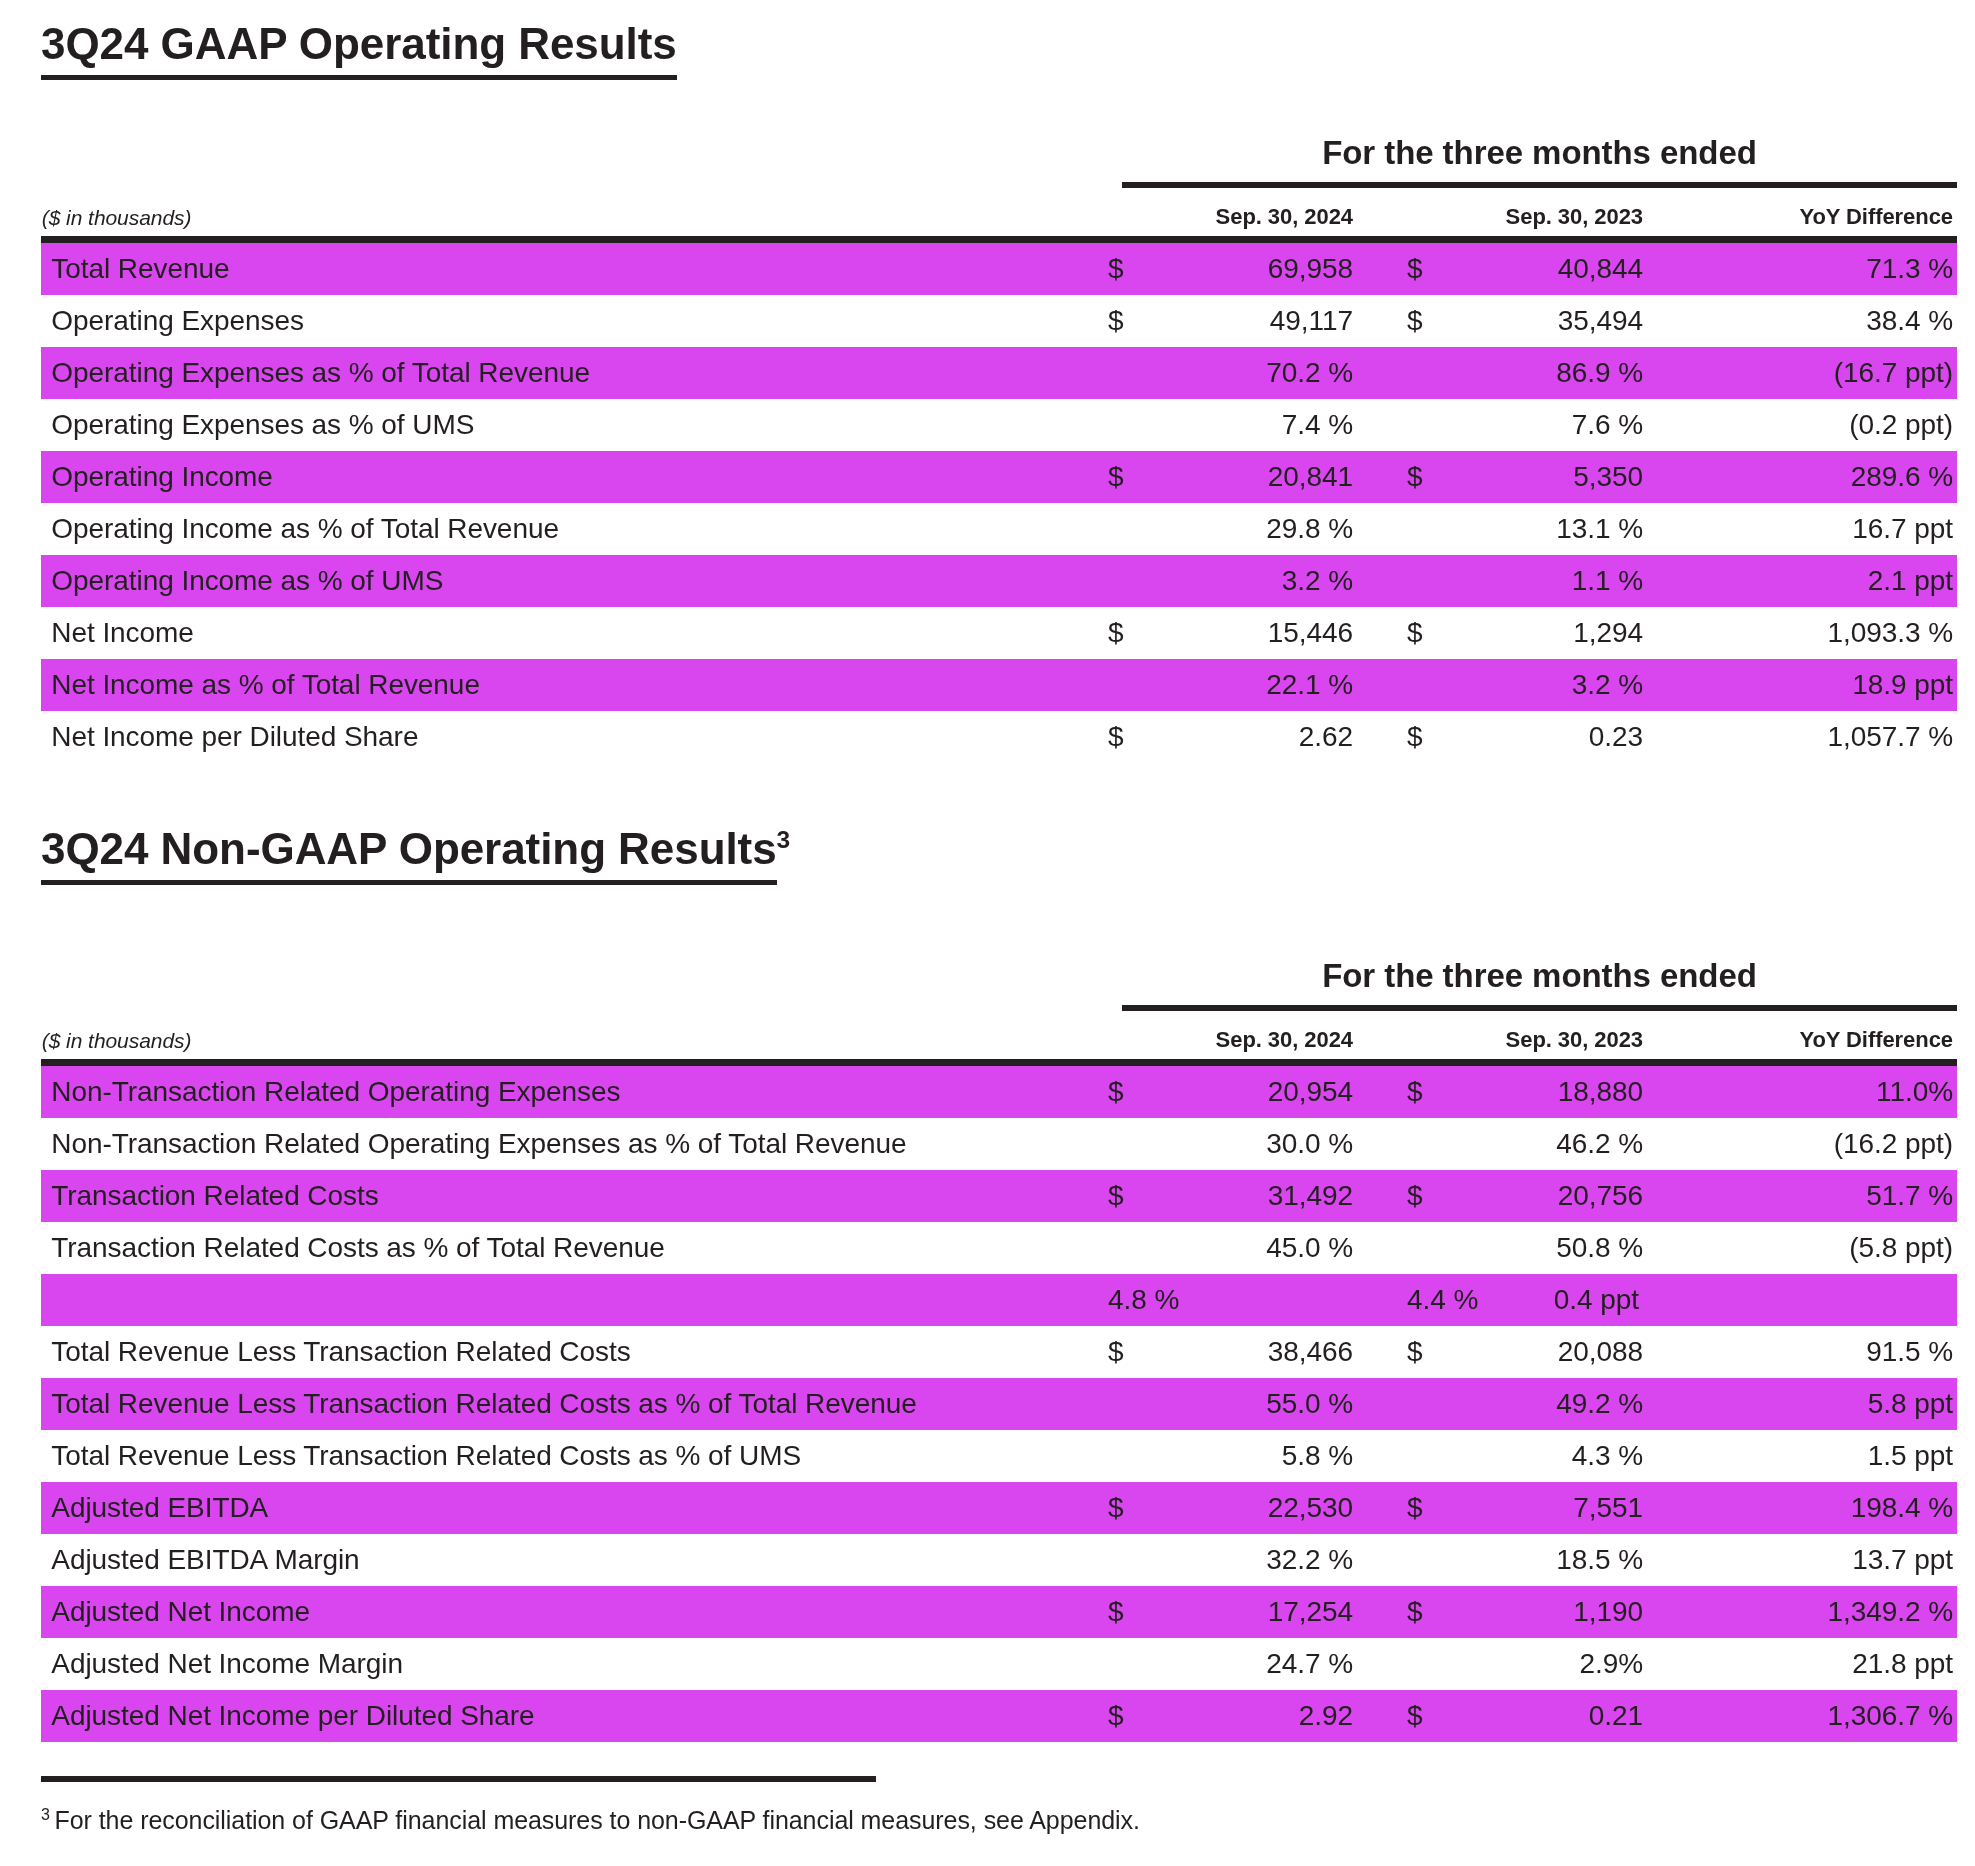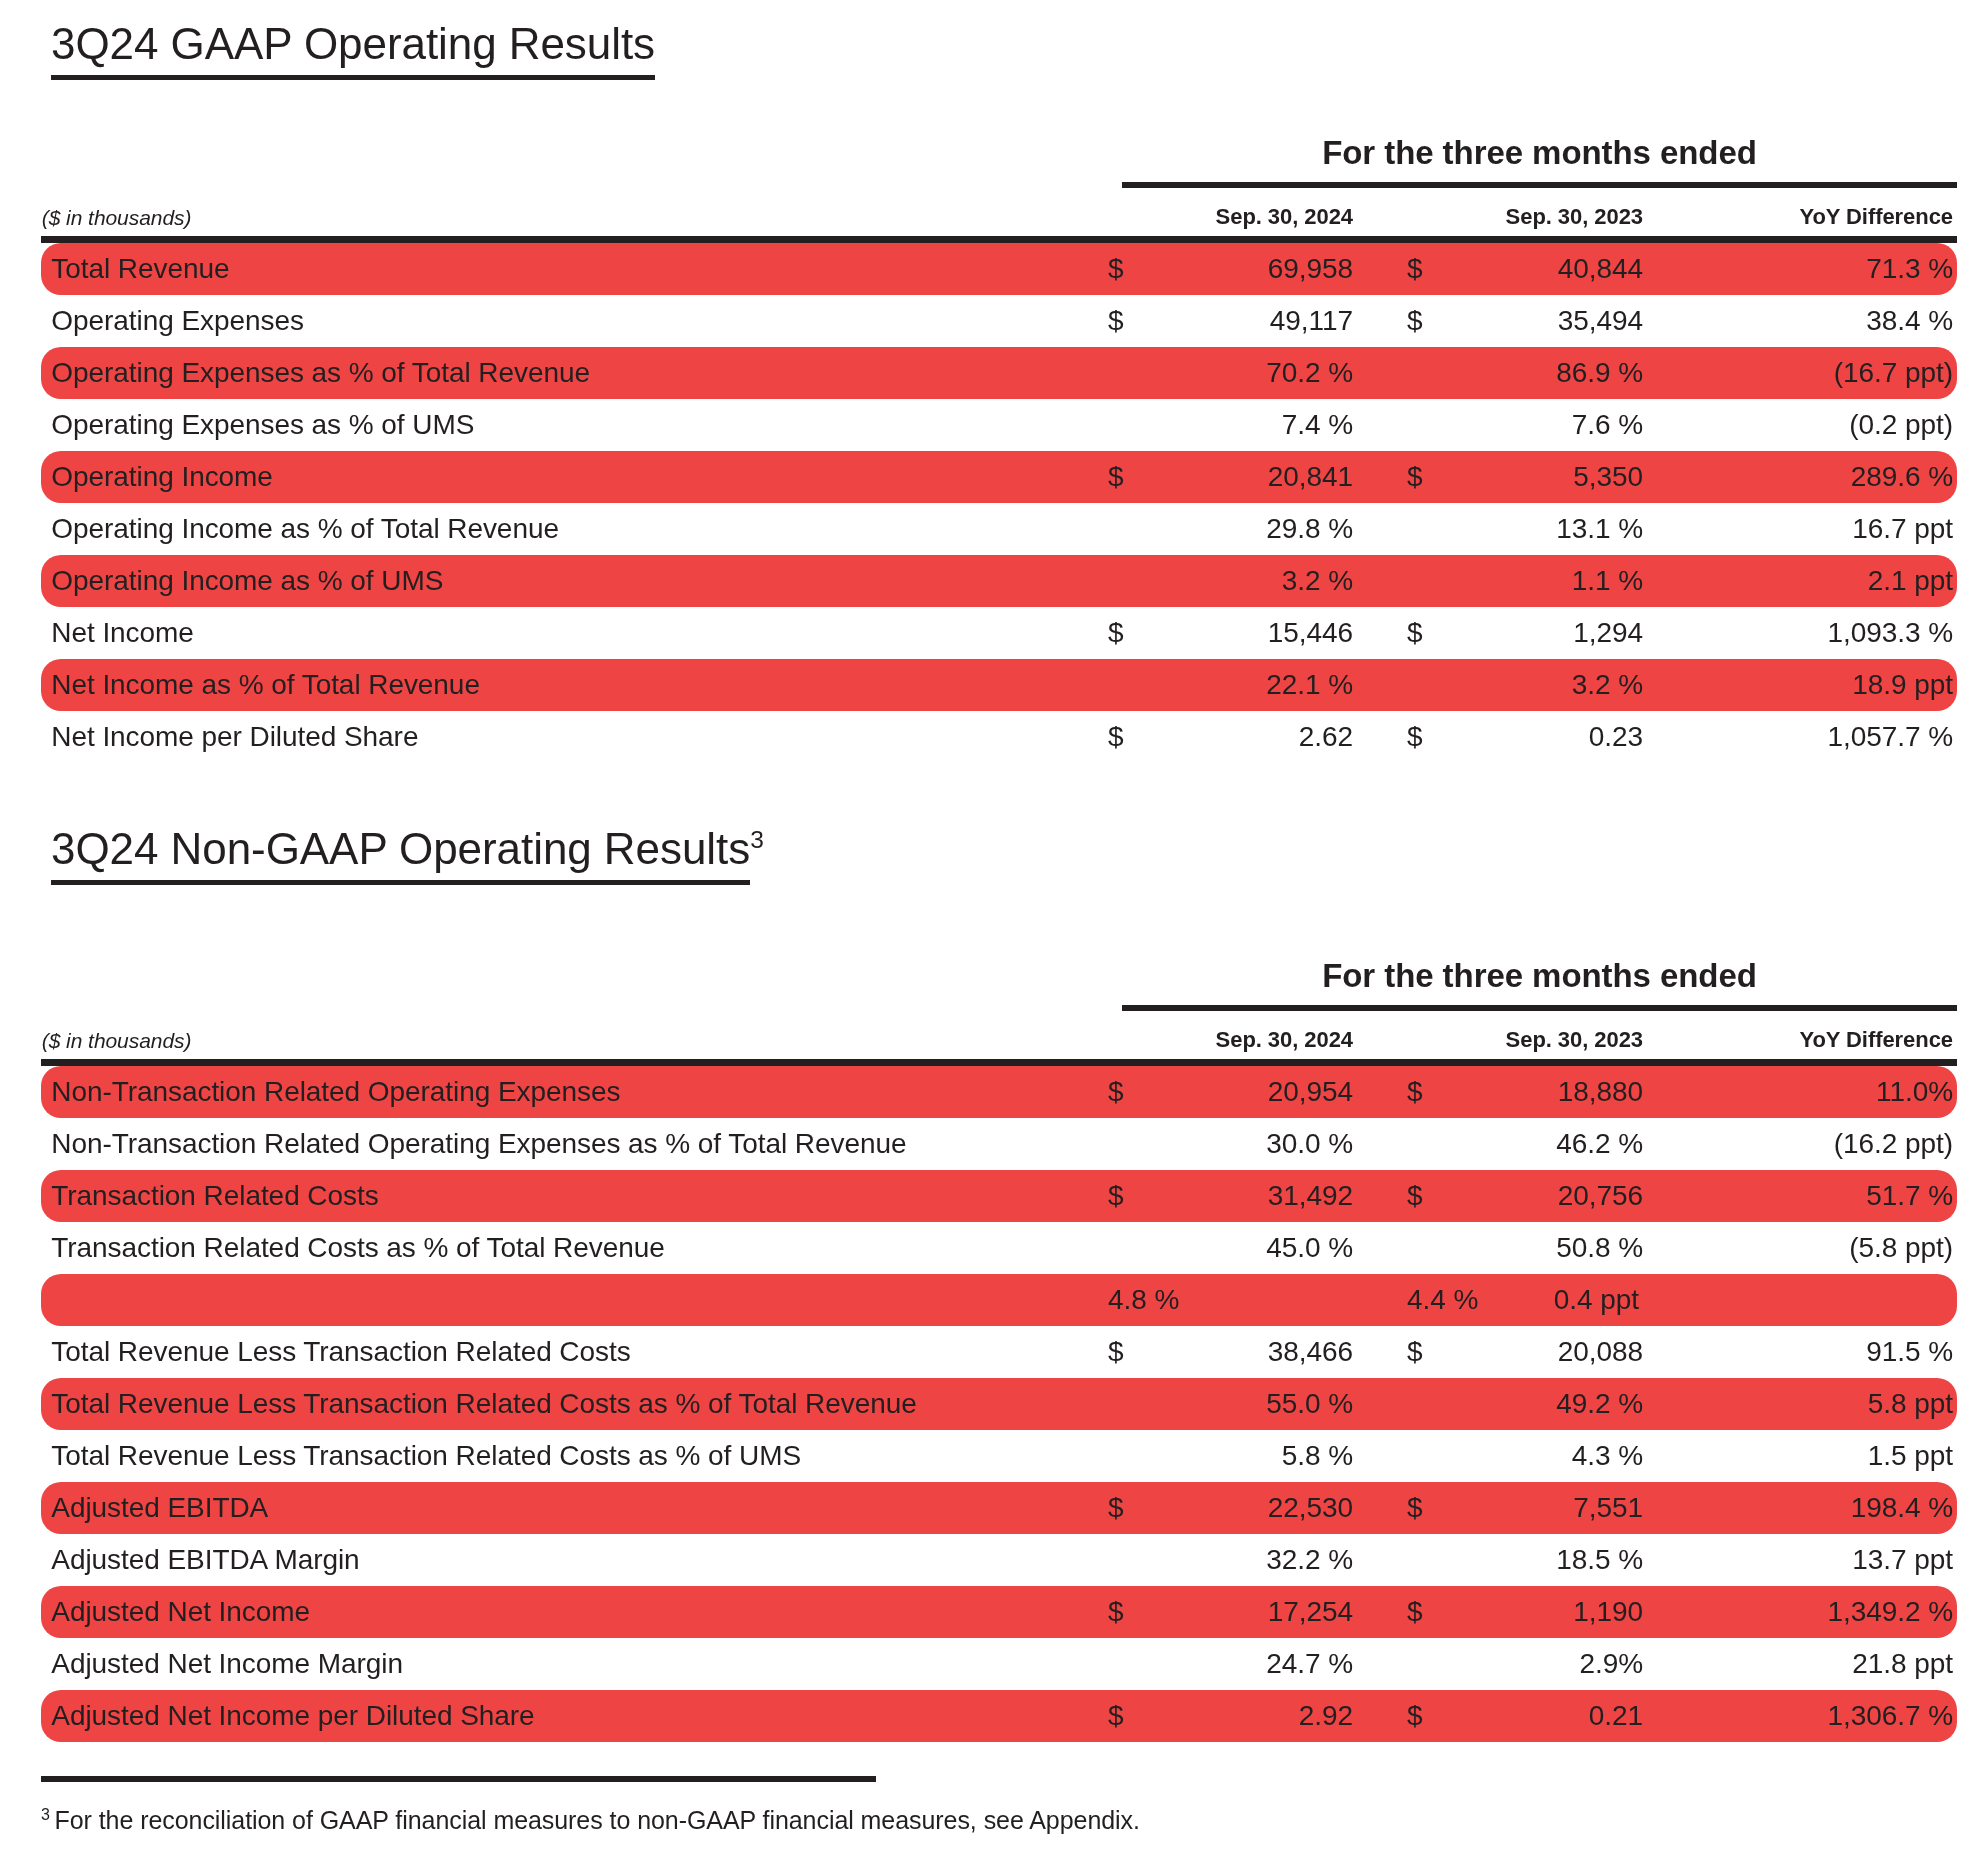--- a/index.html
+++ b/index.html
@@ -13,24 +13,24 @@
     position: relative;
     overflow: hidden;
     font-family: "Liberation Sans", sans-serif;
     color: #231f20;
     letter-spacing: -0.01em;
   }
 
   
   .page-title {
     position: absolute;
-    left: 51px;
+    left: 41px;
     margin: 0;
     font-size: 44px;
-    font-weight: normal;
+    font-weight: bold;
     line-height: 1.0;
     white-space: nowrap;
   }
   .page-title .title-text {
     display: inline-block;
     padding-bottom: 8.7px;
     border-bottom: 5.1px solid #231f20;
   }
   .page-title sup {
     font-size: 24.5px;
@@ -88,21 +88,21 @@
 
   
   .rows { width: 100%; }
   .row {
     display: grid;
     grid-template-columns: 1067px 24px 221px 54px 24px 212px 1fr;
     align-items: center;
     height: 52px;
     font-size: 28px;
   }
-  .row.shaded { background: #ef4444; border-radius: 20px; }
+  .row.shaded { background: #d946ef; }
   .cell { white-space: nowrap; }
   .cell.label { padding-left: 10.3px; }
   .cell.dollar { text-align: left; }
   .cell.val { text-align: right; }
   .cell.yoy { text-align: right; padding-right: 4px; }
 
   
   #footnote-divider {
     position: absolute;
     left: 41px;

